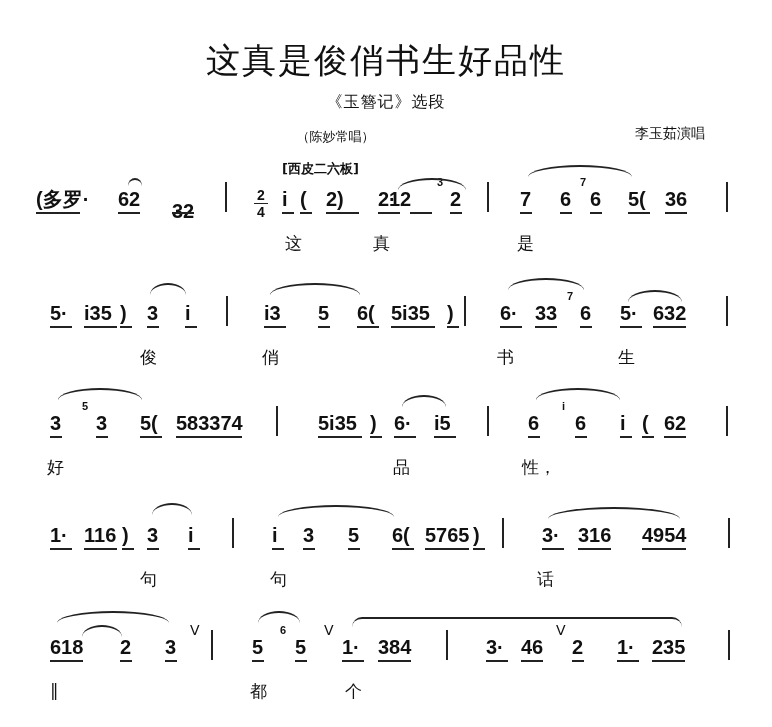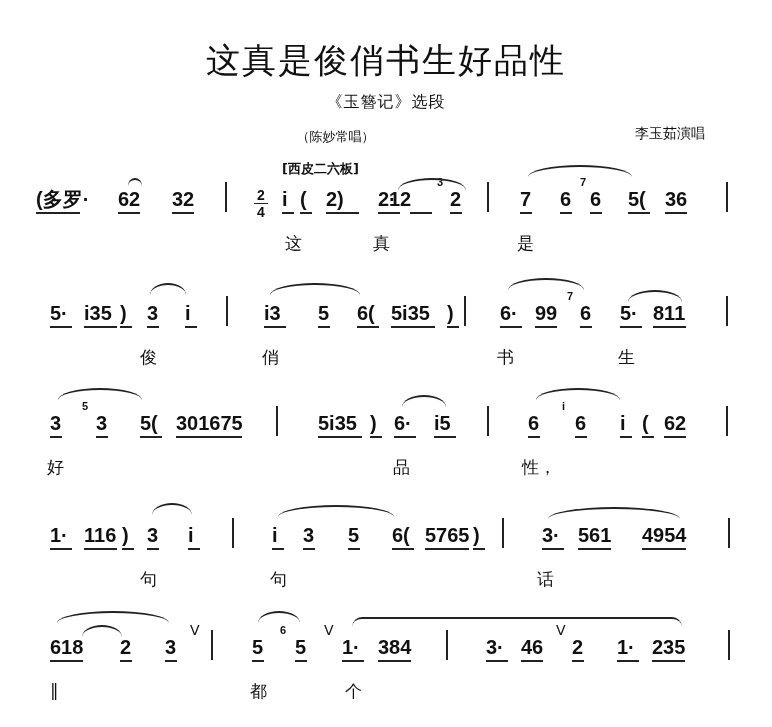--- a/index.html
+++ b/index.html
@@ -37,21 +37,21 @@
   <div>2</div>
   <div class="line"></div>
   <div>4</div>
 </div>
 
 <div id="score">
     <span class="tok" style="left: 36px; top: 188px;">(多罗·</span>
     <div class="ul" style="left: 36px; top: 212px; width: 44px;"></div>
     <span class="tok" style="left: 118px; top: 188px;">62</span>
     <div class="ul" style="left: 118px; top: 212px; width: 22px;"></div>
-    <span class="tok" style="left: 172px; top: 188px;">32</span>
+    <span class="tok" style="left: 172px; top: 200px;">32</span>
     <div class="ul" style="left: 172px; top: 212px; width: 22px;"></div>
     <span class="tok" style="left: 282px; top: 188px;">i</span>
     <div class="ul" style="left: 282px; top: 212px; width: 12px;"></div>
     <span class="tok" style="left: 300px; top: 188px;">(</span>
     <div class="ul" style="left: 300px; top: 212px; width: 12px;"></div>
     <span class="tok" style="left: 326px; top: 188px;">2)</span>
     <div class="ul" style="left: 326px; top: 212px; width: 33px;"></div>
     <span class="tok" style="left: 378px; top: 188px;">2·</span>
     <div class="ul" style="left: 378px; top: 212px; width: 22px;"></div>
     <span class="tok" style="left: 389px; top: 188px;">12</span>
@@ -91,43 +91,43 @@
     <span class="tok" style="left: 318px; top: 302px;">5</span>
     <div class="ul" style="left: 318px; top: 326px; width: 12px;"></div>
     <span class="tok" style="left: 357px; top: 302px;">6(</span>
     <div class="ul" style="left: 357px; top: 326px; width: 22px;"></div>
     <span class="tok" style="left: 391px; top: 302px;">5i35</span>
     <div class="ul" style="left: 391px; top: 326px; width: 44px;"></div>
     <span class="tok" style="left: 447px; top: 302px;">)</span>
     <div class="ul" style="left: 447px; top: 326px; width: 12px;"></div>
     <span class="tok" style="left: 500px; top: 302px;">6·</span>
     <div class="ul" style="left: 500px; top: 326px; width: 22px;"></div>
-    <span class="tok" style="left: 535px; top: 302px;">99</span>
+    <span class="tok" style="left: 535px; top: 302px;">33</span>
     <div class="ul" style="left: 535px; top: 326px; width: 22px;"></div>
     <span class="tok" style="left: 580px; top: 302px;">6</span>
     <div class="ul" style="left: 580px; top: 326px; width: 12px;"></div>
     <span class="tok" style="left: 620px; top: 302px;">5·</span>
     <div class="ul" style="left: 620px; top: 326px; width: 22px;"></div>
-    <span class="tok" style="left: 653px; top: 302px;">811</span>
+    <span class="tok" style="left: 653px; top: 302px;">632</span>
     <div class="ul" style="left: 653px; top: 326px; width: 33px;"></div>
     <span class="grace" style="left: 567px; top: 290px;">7</span>
     <span class="lyric" style="left: 140px; top: 346px;">俊</span>
     <span class="lyric" style="left: 262px; top: 346px;">俏</span>
     <span class="lyric" style="left: 497px; top: 346px;">书</span>
     <span class="lyric" style="left: 618px; top: 346px;">生</span>
     <div class="bar" style="left: 226px; top: 296px;"></div>
     <div class="bar" style="left: 464px; top: 296px;"></div>
     <div class="bar" style="left: 726px; top: 296px;"></div>
     <span class="tok" style="left: 50px; top: 412px;">3</span>
     <div class="ul" style="left: 50px; top: 436px; width: 12px;"></div>
     <span class="tok" style="left: 96px; top: 412px;">3</span>
     <div class="ul" style="left: 96px; top: 436px; width: 12px;"></div>
     <span class="tok" style="left: 140px; top: 412px;">5(</span>
     <div class="ul" style="left: 140px; top: 436px; width: 22px;"></div>
-    <span class="tok" style="left: 176px; top: 412px;">301675</span>
+    <span class="tok" style="left: 176px; top: 412px;">583374</span>
     <div class="ul" style="left: 176px; top: 436px; width: 66px;"></div>
     <span class="tok" style="left: 318px; top: 412px;">5i35</span>
     <div class="ul" style="left: 318px; top: 436px; width: 44px;"></div>
     <span class="tok" style="left: 370px; top: 412px;">)</span>
     <div class="ul" style="left: 370px; top: 436px; width: 12px;"></div>
     <span class="tok" style="left: 394px; top: 412px;">6·</span>
     <div class="ul" style="left: 394px; top: 436px; width: 22px;"></div>
     <span class="tok" style="left: 434px; top: 412px;">i5</span>
     <div class="ul" style="left: 434px; top: 436px; width: 22px;"></div>
     <span class="tok" style="left: 528px; top: 412px;">6</span>
@@ -165,21 +165,21 @@
     <span class="tok" style="left: 348px; top: 524px;">5</span>
     <div class="ul" style="left: 348px; top: 548px; width: 12px;"></div>
     <span class="tok" style="left: 392px; top: 524px;">6(</span>
     <div class="ul" style="left: 392px; top: 548px; width: 22px;"></div>
     <span class="tok" style="left: 425px; top: 524px;">5765</span>
     <div class="ul" style="left: 425px; top: 548px; width: 44px;"></div>
     <span class="tok" style="left: 473px; top: 524px;">)</span>
     <div class="ul" style="left: 473px; top: 548px; width: 12px;"></div>
     <span class="tok" style="left: 542px; top: 524px;">3·</span>
     <div class="ul" style="left: 542px; top: 548px; width: 22px;"></div>
-    <span class="tok" style="left: 578px; top: 524px;">561</span>
+    <span class="tok" style="left: 578px; top: 524px;">316</span>
     <div class="ul" style="left: 578px; top: 548px; width: 33px;"></div>
     <span class="tok" style="left: 642px; top: 524px;">4954</span>
     <div class="ul" style="left: 642px; top: 548px; width: 44px;"></div>
     <span class="lyric" style="left: 140px; top: 568px;">句</span>
     <span class="lyric" style="left: 270px; top: 568px;">句</span>
     <span class="lyric" style="left: 537px; top: 568px;">话</span>
     <div class="bar" style="left: 232px; top: 518px;"></div>
     <div class="bar" style="left: 502px; top: 518px;"></div>
     <div class="bar" style="left: 728px; top: 518px;"></div>
     <span class="tok" style="left: 50px; top: 636px;">618</span>

